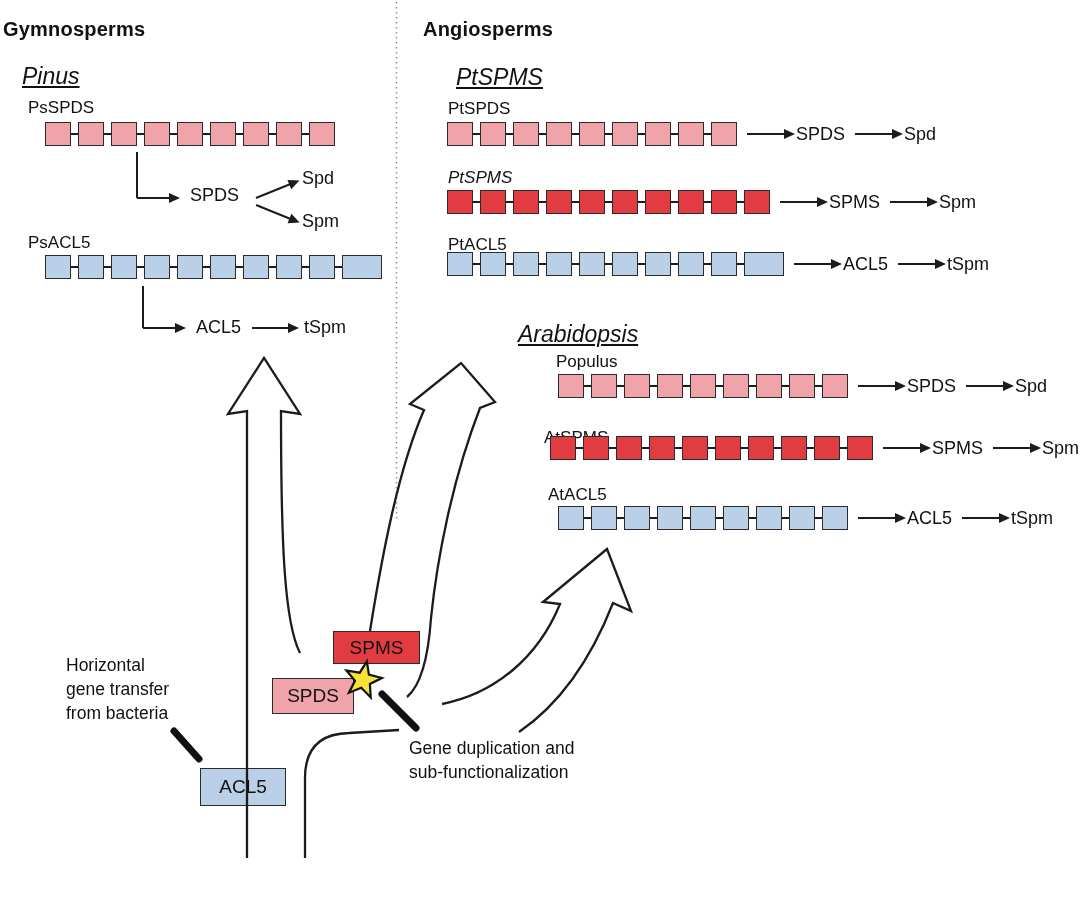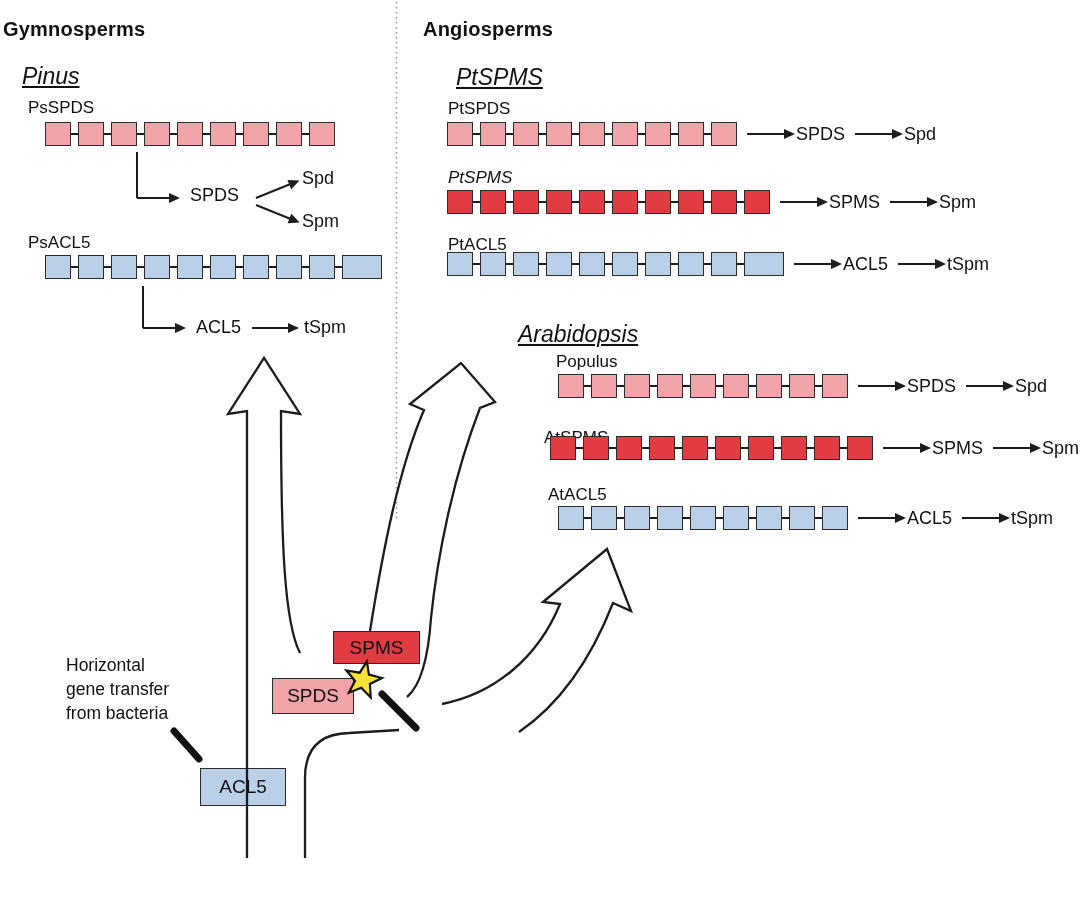--- a/index.html
+++ b/index.html
@@ -243,19 +243,23 @@
 
   <div class="bbox z1" style="left: 200px; top: 768px; width: 86px; height: 38px; background: rgb(186, 208, 232);"></div>
   <div class="txt" style="left:200px;top:768px;width:86px;height:38px;display:flex;align-items:center;justify-content:center;font-size:19px;">ACL5</div>
 
   <div class="ann" style="left:66px;top:653px;">
     <div>Horizontal</div>
     <div>gene transfer</div>
     <div>from bacteria</div>
   </div>
 
+  <div class="ann" style="left:409px;top:736px;">
+    <div>Gene duplication and</div>
+    <div>sub-functionalization</div>
+  </div>
 
 
   <svg class="toplayer" width="1080" height="897" viewBox="0 0 1080 897">
     <polygon points="366.9,661.4 368.9,674.6 381.9,678.0 369.9,684.0 370.7,697.4 361.3,687.8 348.9,692.7 355.0,680.8 346.5,670.5 359.7,672.7" fill="#f8e23a" stroke="#111" stroke-width="2.2" stroke-linejoin="miter"></polygon>
   </svg>
 
 </div>
 
 </body></html>

